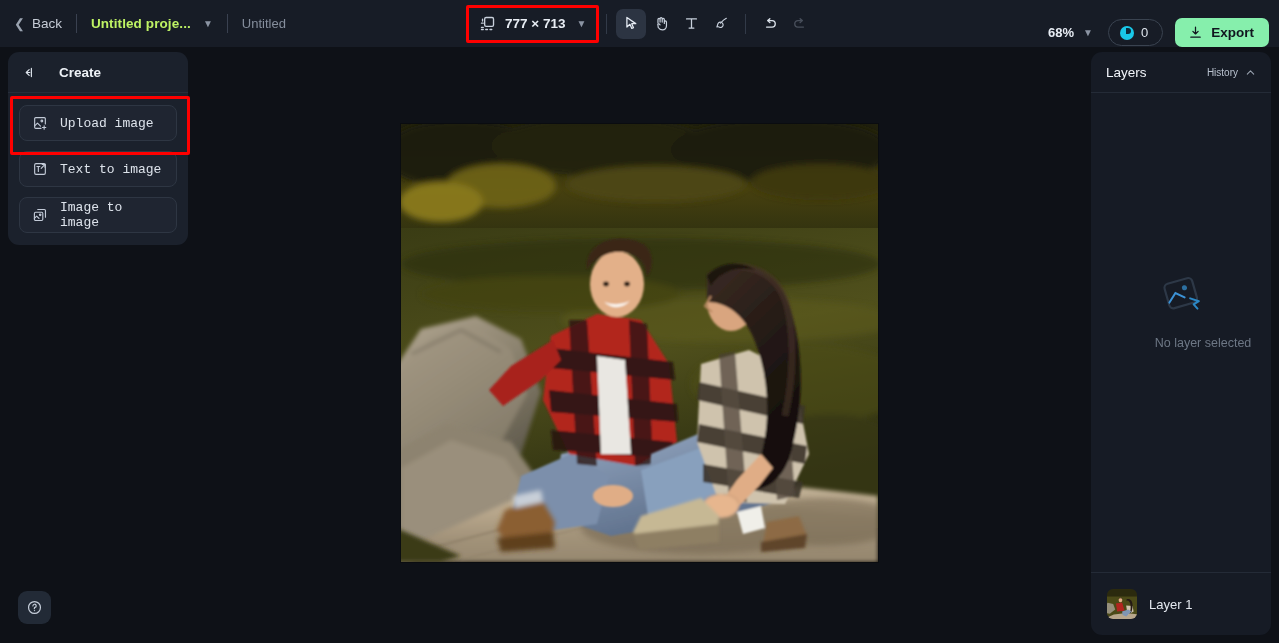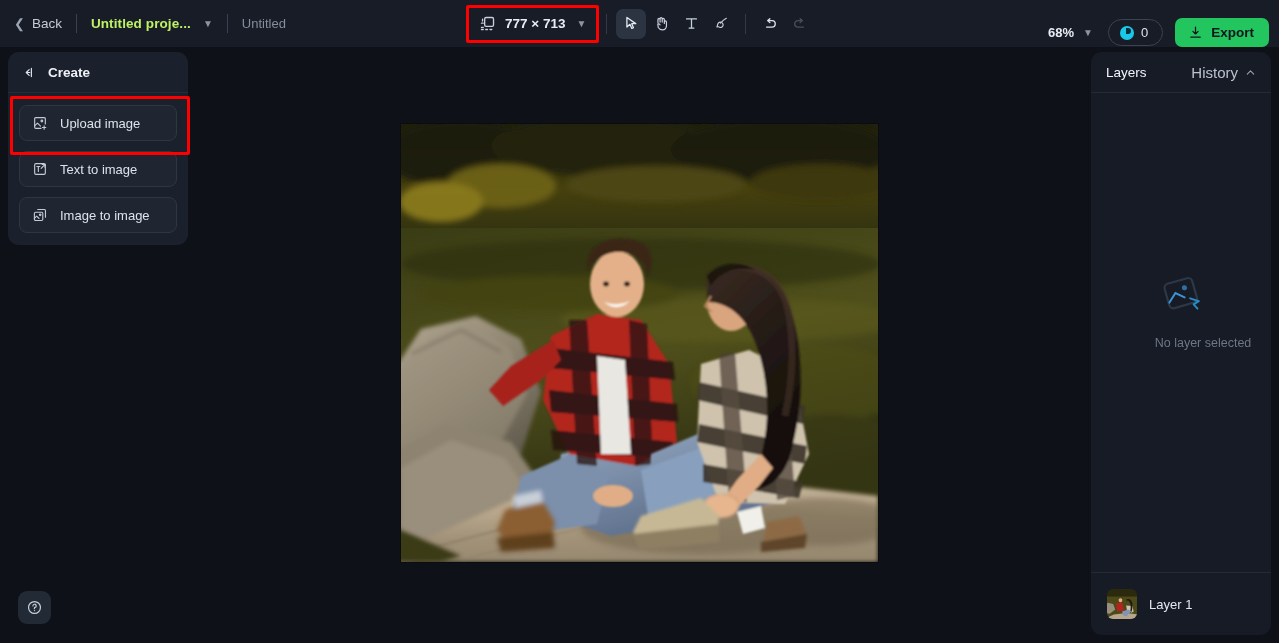--- a/index.html
+++ b/index.html
@@ -69,43 +69,43 @@
     background: #19c8e8; position: relative; flex: 0 0 auto;
   }
   .credit-dot::after {
     content: ""; position: absolute; left: 6px; top: 2px;
     width: 5px; height: 6px; background: #0f2b3a;
     border-radius: 0 4px 4px 0;
   }
   .credit-num { color: #dde4ec; font-size: 13px; }
   .export-btn {
     display: flex; align-items: center; gap: 8px;
-    background: #22c55e; color: #11161f;
+    background: #86efac; color: #11161f;
     font-size: 13.5px; font-weight: bold;
     border-radius: 7px; padding: 7px 15px 7px 13px; cursor: pointer;
   }
 
   
   #create-panel {
     position: absolute; left: 8px; top: 52px; width: 180px;
     background: #1b212c; border-radius: 11px;
     padding-bottom: 12px;
   }
   .cp-head {
-    display: flex; align-items: center; gap: 11px;
+    display: flex; align-items: center; gap: 22px;
     height: 41px; padding: 0 14px;
     border-bottom: 1px solid #262d3a;
   }
   .cp-title { color: #eef2f7; font-size: 13.5px; font-weight: bold; }
   .cp-list { padding: 12px 11px 0 11px; display: flex; flex-direction: column; gap: 10px; }
   .cp-item {
     display: flex; align-items: center; gap: 12px;
     height: 36px; padding: 0 12px;
     border: 1px solid #2e3643; border-radius: 8px;
-    background: #1f2531; cursor: pointer;
+    background: #1f2531; cursor: pointer; font-family: Liberation Mono, monospace;
   }
   .cp-label { color: #dde3eb; font-size: 13px; }
 
   
   .ann {
     position: absolute; border: 3px solid #fe0000;
     pointer-events: none; border-radius: 2px;
   }
   #ann-size { left: 466px; top: 5px; width: 133px; height: 38px; }
   #ann-upload { left: 10px; top: 96px; width: 180px; height: 59px; }
@@ -130,21 +130,21 @@
     background: #161b25; border-radius: 11px;
     display: flex; flex-direction: column;
   }
   .lp-head {
     display: flex; align-items: center; justify-content: space-between;
     height: 41px; padding: 0 15px;
     border-bottom: 1px solid #242b37;
   }
   .lp-tab-active { color: #f2f6fb; font-size: 13.5px; font-weight: normal; cursor: pointer; }
   .lp-tab { display: flex; align-items: center; gap: 7px; cursor: pointer; }
-  .lp-tab-label { color: #b9c2cf; font-size: 15px; }
+  .lp-tab-label { color: #b9c2cf; font-size: 10px; }
   .lp-empty {
     flex: 1 1 auto;
     display: flex; flex-direction: column;
     align-items: center; justify-content: center;
     gap: 15px;
     border-bottom: 1px solid #242b37;
     padding-bottom: 48px;
   }
   .lp-empty-txt { color: #6d7785; font-size: 12.5px; padding-left: 44px; }
   .lp-list { padding: 11px 10px; }

